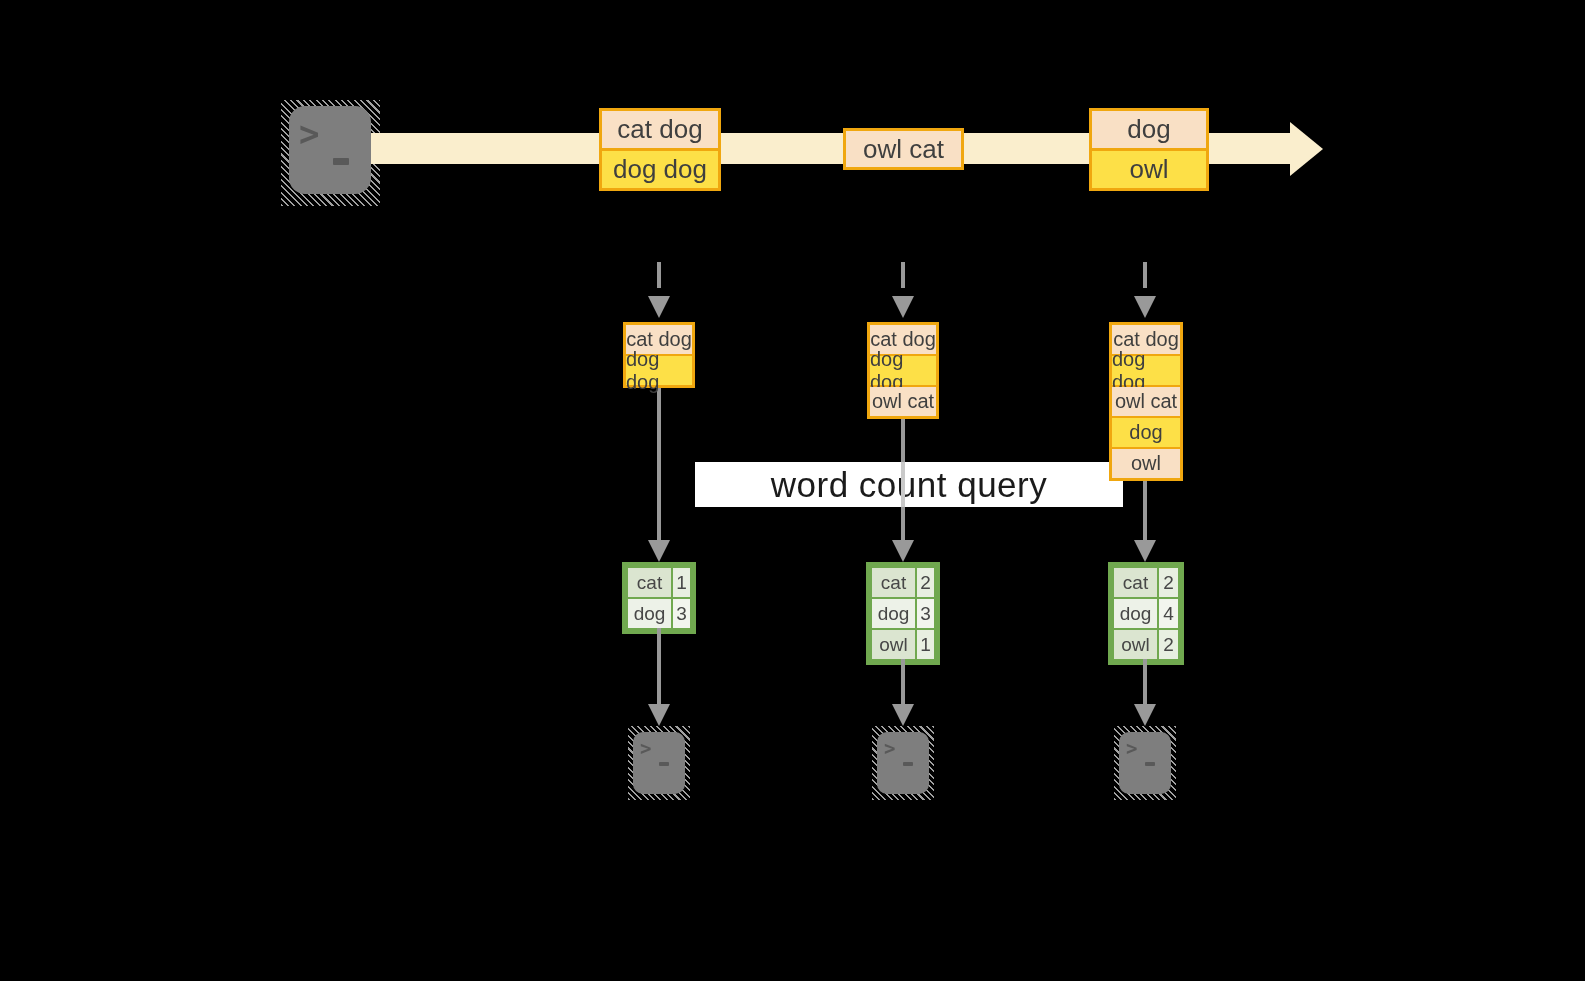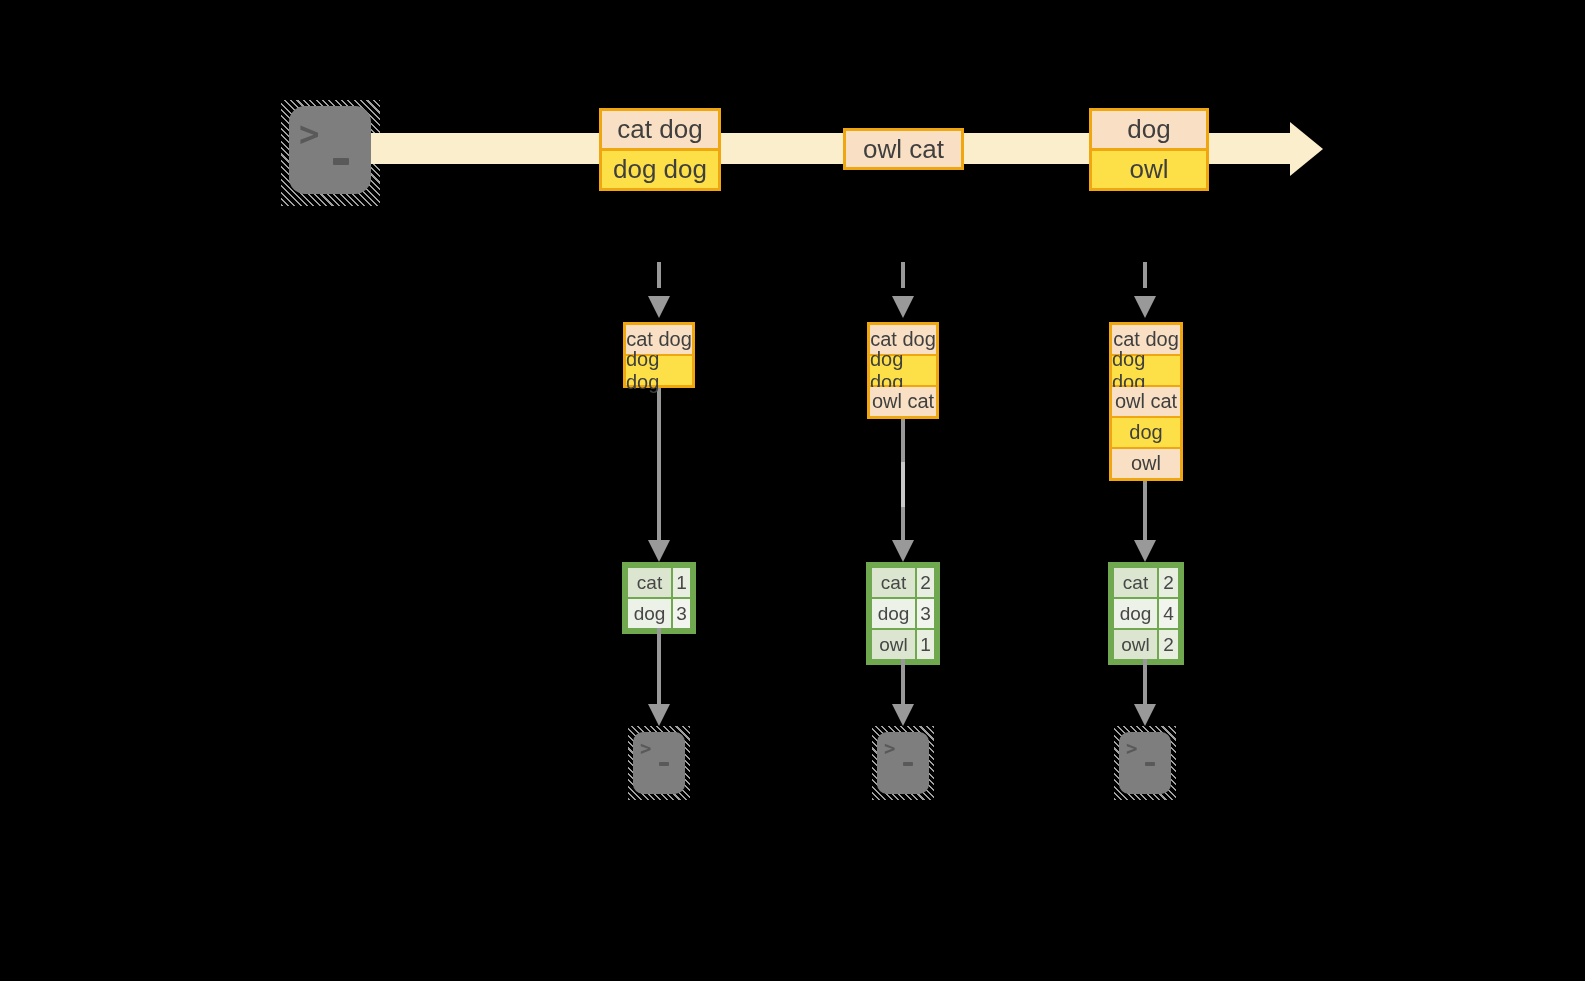--- a/index.html
+++ b/index.html
@@ -106,20 +106,23 @@
   <div class="abs obox stack" style="left:1109px;top:322px;width:74px;z-index:8;">
     <div class="gapped">
       <div class="orow sm fill-dark">cat dog</div>
       <div class="orow sm fill-light">dog dog</div>
       <div class="orow sm fill-dark">owl cat</div>
       <div class="orow sm fill-light">dog</div>
       <div class="orow sm fill-dark">owl</div>
     </div>
   </div>
 
+  <div class="abs querybox" style="left:695px;top:462px;width:428px;height:45px;z-index:6;">
+    <span>word count query</span>
+  </div>
 
   <div class="abs vline" style="left:657px;top:388px;height:152px;z-index:5;"></div>
   <div class="abs ahead" style="left:648px;top:540px;z-index:5;"></div>
 
   <div class="abs vline" style="left:901px;top:419px;height:43px;z-index:5;"></div>
   <div class="abs vline lite" style="left:901px;top:462px;height:45px;z-index:7;"></div>
   <div class="abs vline" style="left:901px;top:507px;height:33px;z-index:5;"></div>
   <div class="abs ahead" style="left:892px;top:540px;z-index:5;"></div>
 
   <div class="abs vline" style="left:1143px;top:481px;height:59px;z-index:5;"></div>

